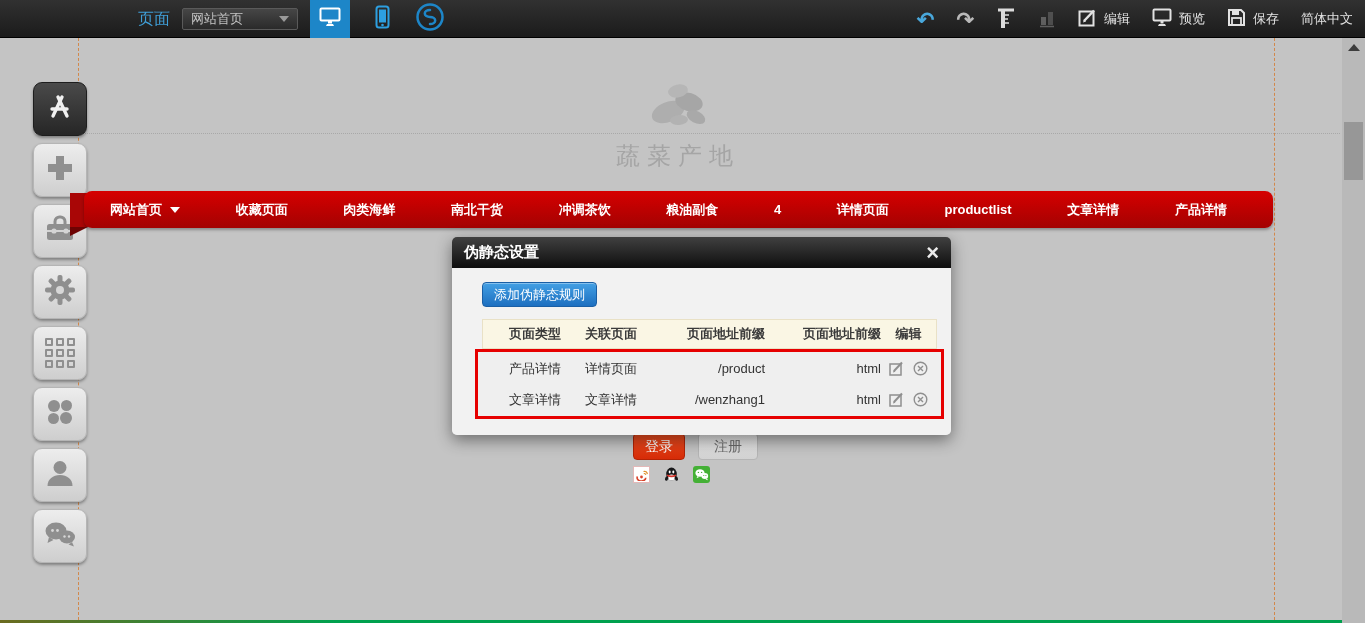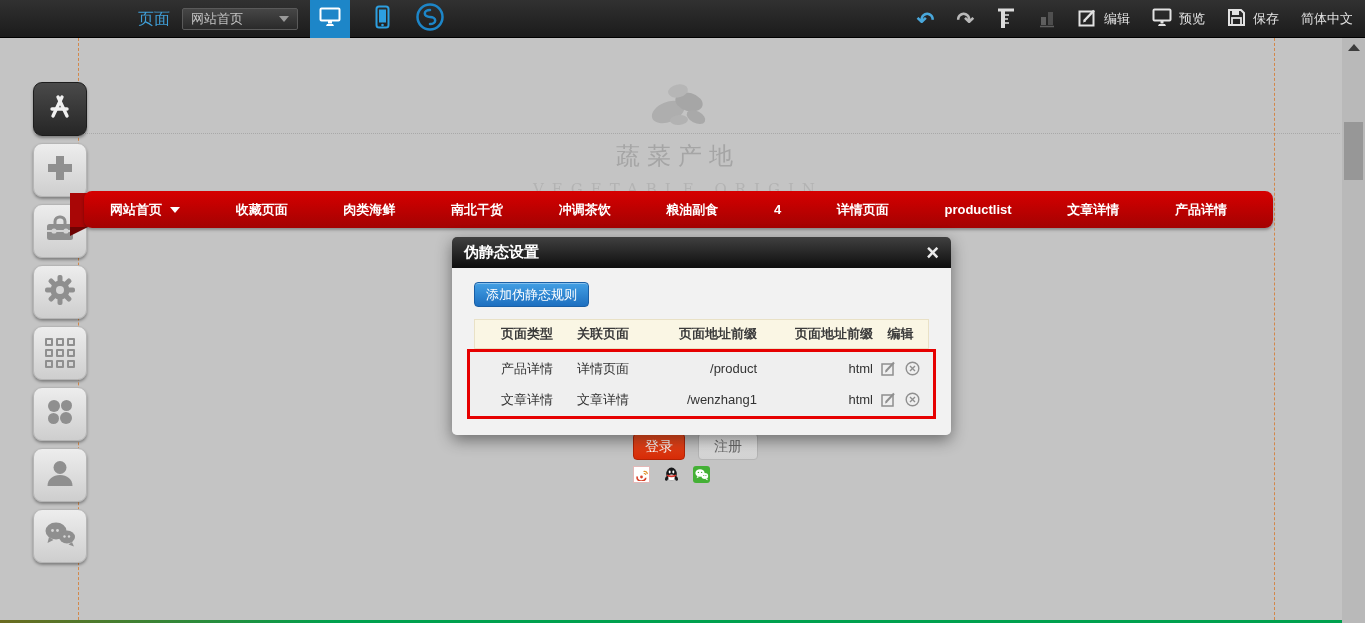--- a/index.html
+++ b/index.html
@@ -71,21 +71,21 @@
            border-left:6px solid transparent; border-right:6px solid transparent; border-bottom:7px solid #3c3c3c; cursor:pointer; }
   .sb-thumb { position:absolute; top:84px; left:2px; width:19px; height:58px; background:#979797; cursor:pointer; }
 
   
   .modal { position:absolute; left:452px; top:237px; width:499px; z-index:60;
            box-shadow:0 5px 16px rgba(0,0,0,.45); border-radius:5px; }
   .modal-head { height:31px; background:linear-gradient(#404040,#0e0e0e); border-radius:5px 5px 0 0;
                 display:flex; align-items:center; padding:0 12px; }
   .modal-title { color:#fff; font-size:15px; font-weight:bold; flex:1; }
   .modal-close { color:#ececec; font-size:22px; line-height:1; cursor:pointer; font-weight:bold; }
-  .modal-body { background:#f2f2f2; border-radius:0 0 5px 5px; padding:14px 22px 16px 22px; }
+  .modal-body { background:#f2f2f2; border-radius:0 0 5px 5px; padding:14px 22px 16px 30px; }
   .btn-add { display:inline-flex; align-items:center; justify-content:center; height:25px; padding:0 11px;
              background:linear-gradient(#43a0e4,#1d6fc0); border:1px solid #1a5fa5; border-radius:4px;
              color:#fff; font-size:13px; cursor:pointer; box-shadow:inset 0 1px 0 rgba(255,255,255,.35); }
   .ptable { margin-top:12px; width:455px; font-size:13px; color:#333; }
   .t-head { display:flex; height:30px; background:#faf6e4; border:1px solid #e9e1c6; align-items:center; font-weight:bold; color:#3a3a3a; }
   .t-rows { border:3px solid #e60000; margin:0 -7px; padding:1px 5px; background:#efefef; }
   .t-row { display:flex; height:31px; align-items:center; }
   .tc { text-align:right; }
   .c1{width:78px;} .c2{width:76px;} .c3{width:128px;} .c4{width:116px;} .c5{width:55px; display:flex; justify-content:center; gap:9px;}
   .act-icon { cursor:pointer; display:inline-flex; }
@@ -295,21 +295,20 @@
           <g fill="#aeaeae">
             <ellipse cx="27" cy="32" rx="17" ry="10" transform="rotate(-22 27 32)"></ellipse>
             <ellipse cx="48" cy="22" rx="14" ry="9" transform="rotate(16 48 22)" fill="#a6a6a6"></ellipse>
             <ellipse cx="37" cy="11" rx="10" ry="6.5" transform="rotate(-12 37 11)" fill="#b6b6b6"></ellipse>
             <ellipse cx="55" cy="37" rx="10" ry="6" transform="rotate(28 55 37)" fill="#a9a9a9"></ellipse>
             <ellipse cx="38" cy="40" rx="9" ry="5" transform="rotate(-5 38 40)" fill="#b2b2b2"></ellipse>
           </g>
         </svg>
     </div>
     <div class="logo-title">蔬菜产地</div>
-    <div class="logo-sub">VEGETABLE ORIGIN</div>
   </div>
 
   <div class="nav-wedge"></div>
   <div class="nav-fold"></div>
   <div class="navbar">
     <span class="nav-item">
       <span>网站首页</span>
       <span class="nav-caret"></span>
     </span>
     <span class="nav-item">

